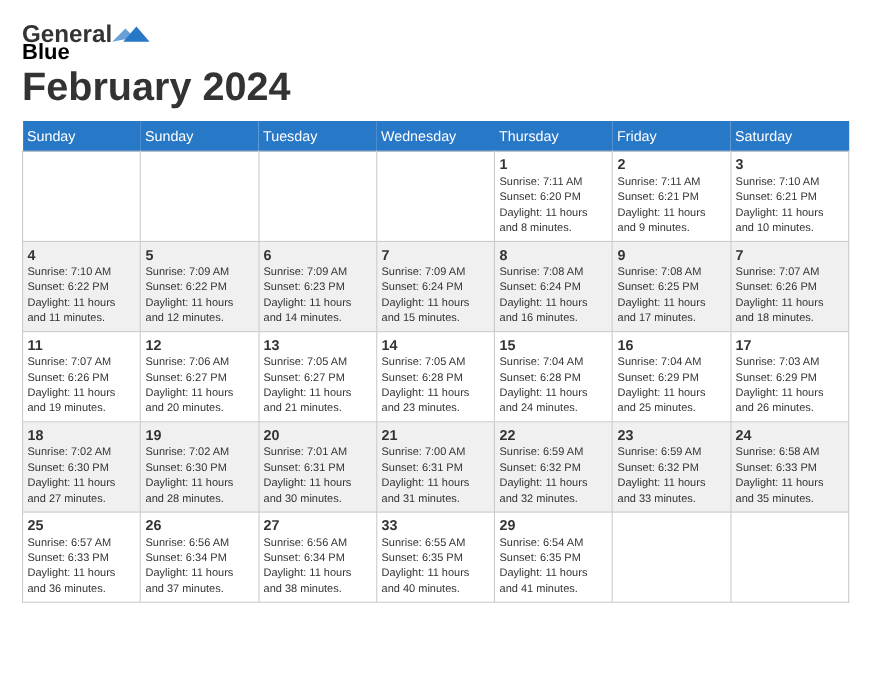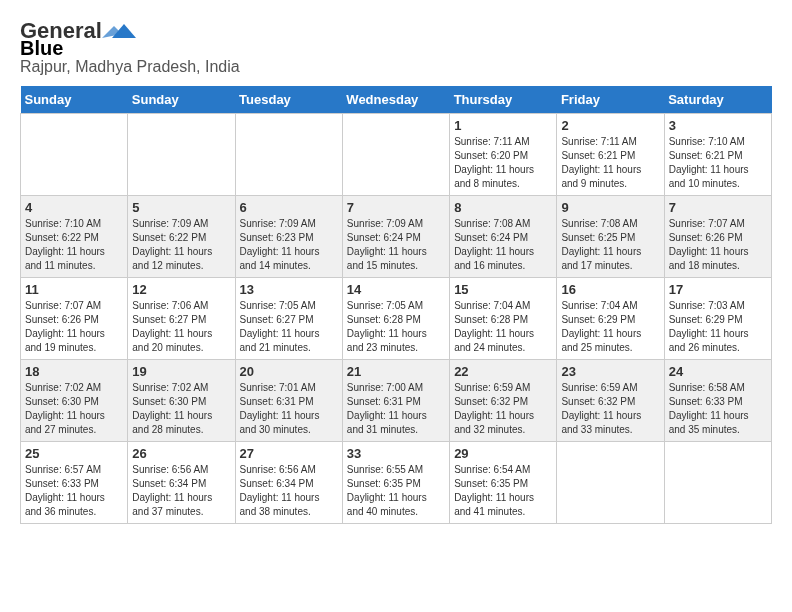--- a/index.html
+++ b/index.html
@@ -44,21 +44,21 @@
       width: 100%;
       border-collapse: collapse;
       font-size: 11px;
     }
     thead tr th {
       background-color: #2878c8;
       color: #fff;
       padding: 6px 4px;
       text-align: left;
       font-size: 13px;
-      font-weight: bold;
+      font-weight: normal;
     }
     tbody tr td {
       border: 1px solid #ccc;
       vertical-align: top;
       padding: 4px;
       min-height: 80px;
       width: 107px;
     }
     tbody tr td.empty {
       background: #f9f9f9;
@@ -86,21 +86,21 @@
     <div style="display:flex;align-items:center;">
       <span class="logo-text">General</span>
       <svg width="36" height="22" viewBox="0 0 36 22">
         <polygon points="10,18 22,4 34,18" fill="#2878c8"></polygon>
         <polygon points="0,18 12,6 20,14" fill="#2878c8" opacity="0.7"></polygon>
       </svg>
     </div>
     <span class="logo-text" style="color:#000000;font-size:20px;margin-top:-4px;">Blue</span>
   </div>
   <div class="title-area">
-    <div class="location">Rajpur, Madhya Pradesh, India</div>
+    <div class="month-year">February 2024</div>
   </div>
 </div>
 
 <table>
   <thead>
     <tr>
     <th>Sunday</th>
         <th>Sunday</th>
         <th>Tuesday</th>
         <th>Wednesday</th>

